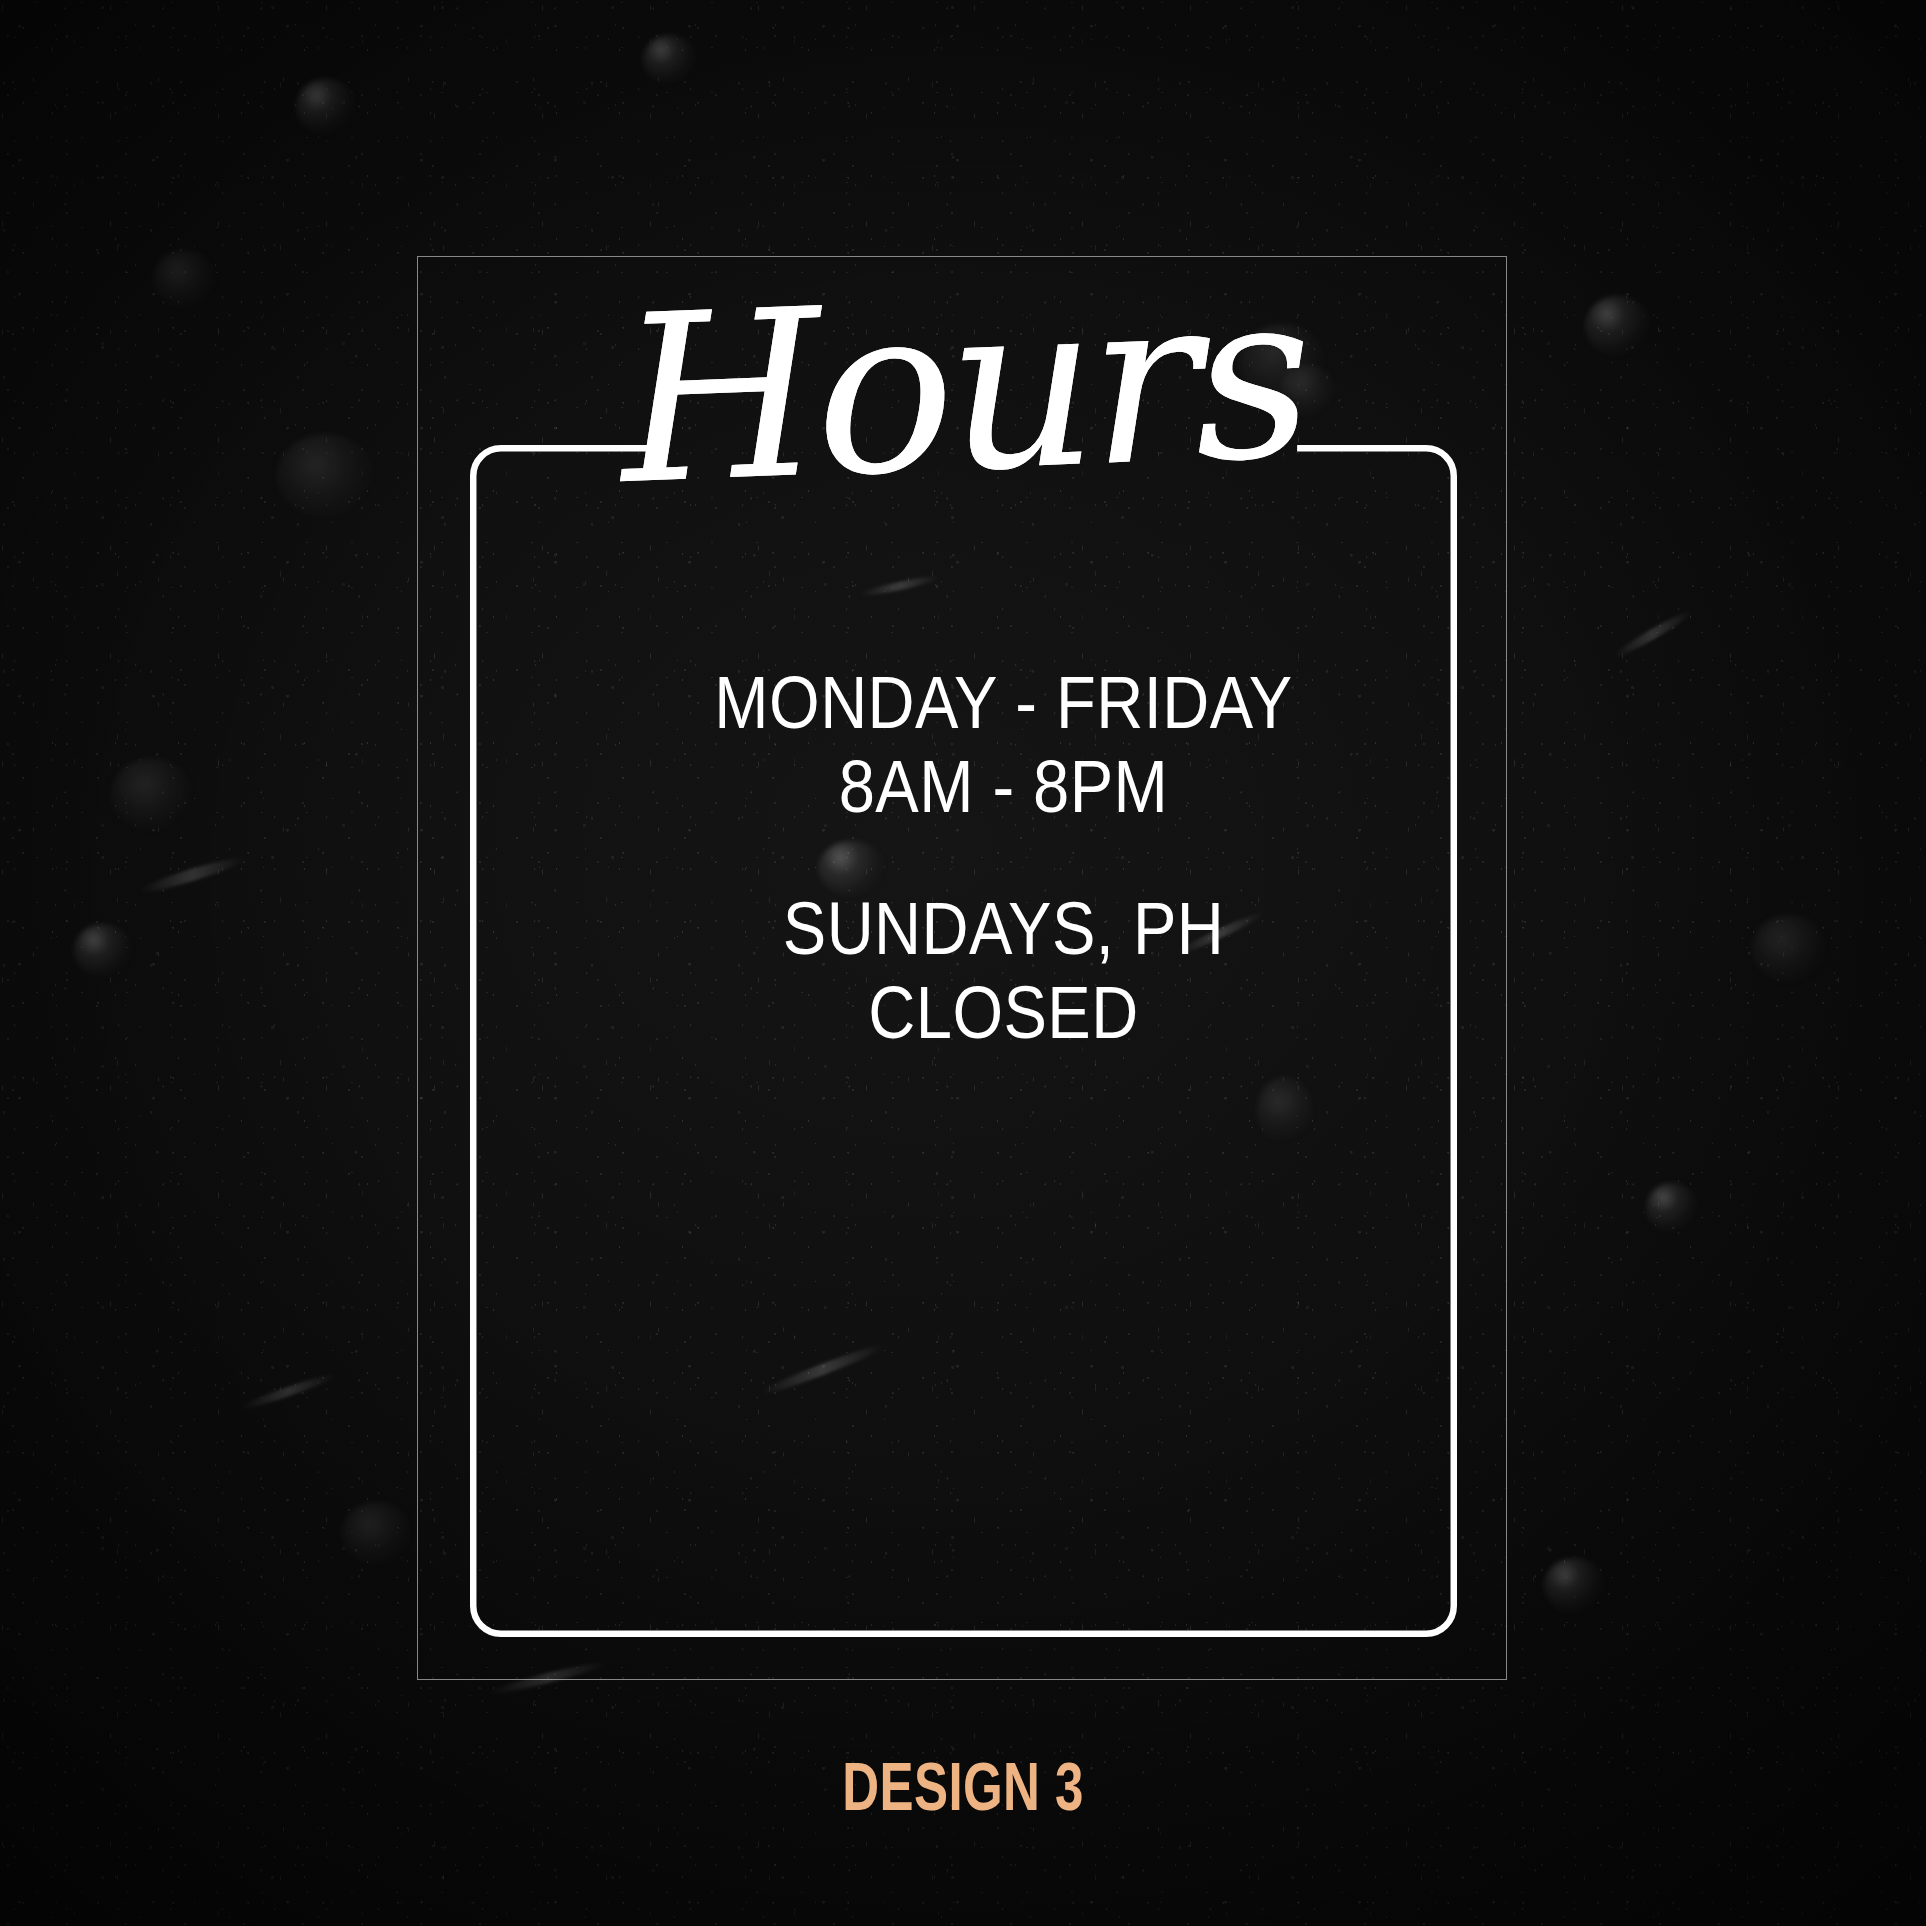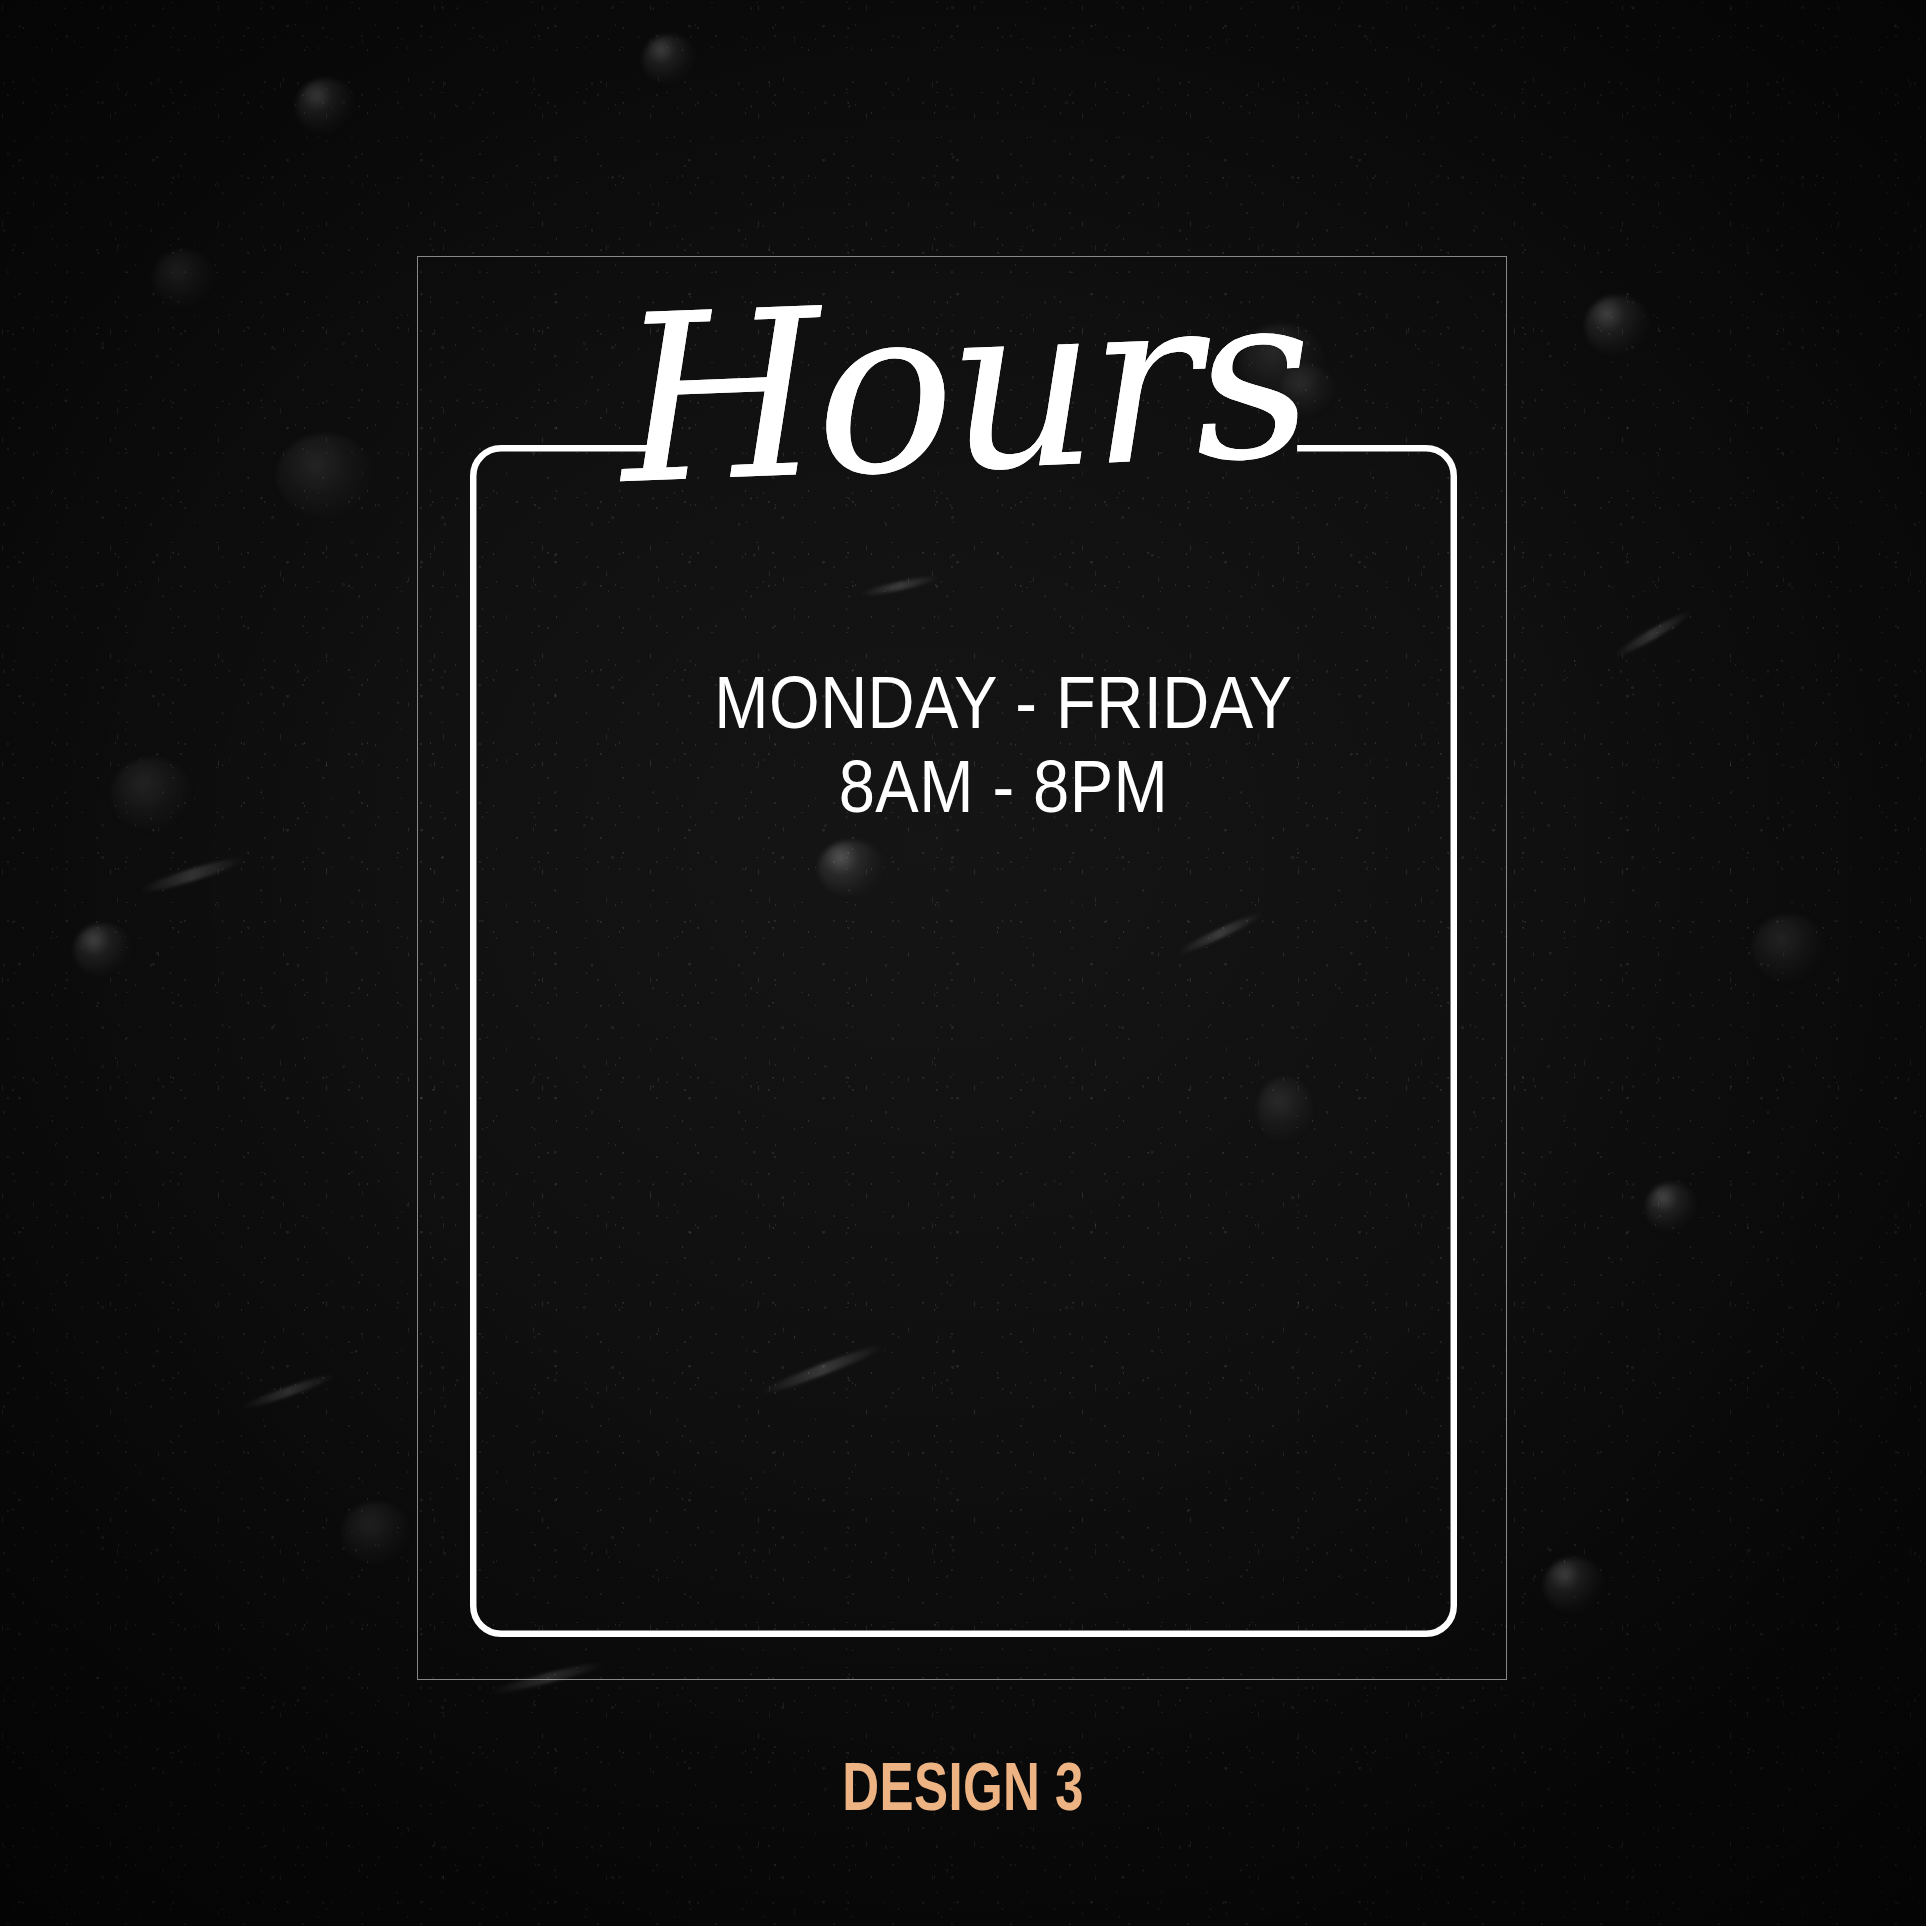--- a/index.html
+++ b/index.html
@@ -246,19 +246,23 @@
   <div class="script-title">Hours</div>
 
   <div class="hours-body">
 
     <div class="hours-group">
       <div class="hours-line">MONDAY - FRIDAY</div>
       <div class="hours-line">8AM - 8PM</div>
     </div>
 
 
+    <div class="hours-group">
+      <div class="hours-line">SUNDAYS, PH</div>
+      <div class="hours-line">CLOSED</div>
+    </div>
 
   </div>
 
   <div class="design-label">DESIGN 3</div>
 
 </div>
 
 
 </body></html>

